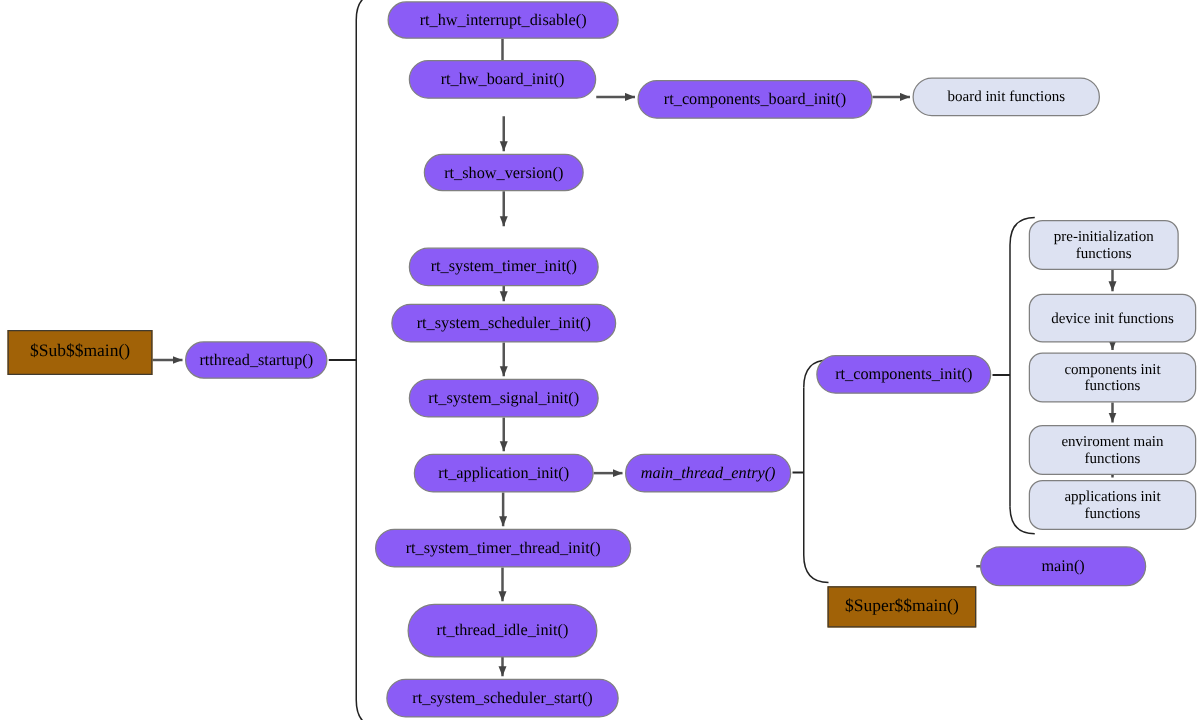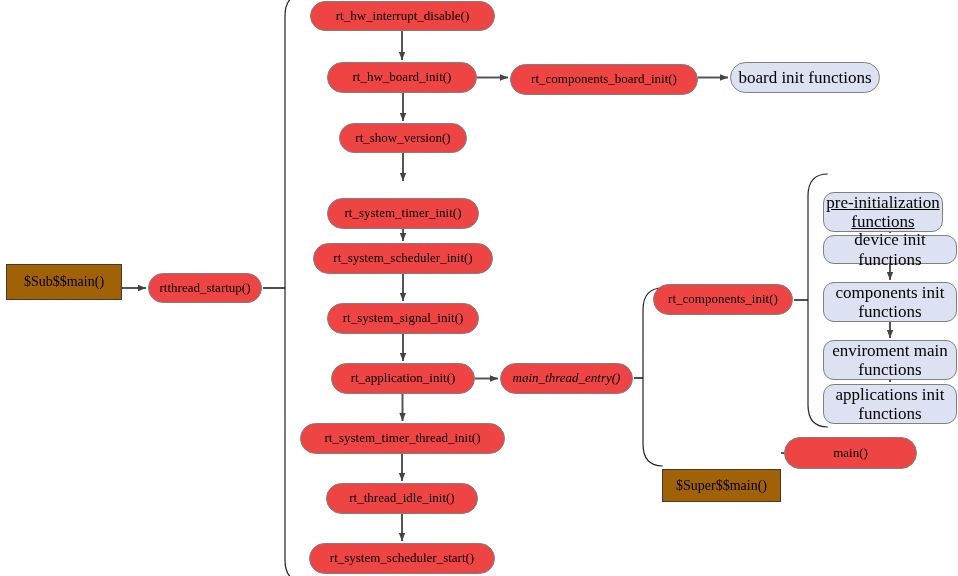--- a/index.html
+++ b/index.html
@@ -33,28 +33,28 @@
     justify-content: center;
     text-align: center;
     line-height: 1.12;
     color: #000000;
     z-index: 2;
     white-space: pre-line;
   }
   .node.pill {
     border: 1.4px solid #808080;
     border-radius: 999px;
-    background: #ef4444;
+    background: #8b5cf6;
     font-size: 13px;
   }
   .node.blue {
     border: 1.4px solid #808080;
     border-radius: 11px;
     background: #dde2f2;
-    font-size: 17px;
+    font-size: 12px;
   }
   .node.blue.round {
     border-radius: 999px;
   }
   .node.tan {
     border: 1.4px solid #403a2f;
     border-radius: 0;
     background: #a16207;
     font-size: 14px;
   }
@@ -107,36 +107,36 @@
           <path d="M808,196 Q808,174 827.8,174"></path>
           <path d="M808,405 Q808,427 827.8,427"></path>
           <path d="M794,300 L808,300" stroke-width="1.6"></path>
         </g>
       </g>
   </svg>
   <div id="node-layer">
       <div class="node tan" style="left: 6px; top: 264px; width: 116px; height: 36px;">$Sub$$main()</div>
       <div class="node pill" style="left: 148px; top: 273px; width: 114px; height: 30px;">rtthread_startup()</div>
       <div class="node pill" style="left: 310px; top: 1px; width: 185px; height: 30px;">rt_hw_interrupt_disable()</div>
-      <div class="node pill" style="left: 327px; top: 62px; width: 150px; height: 31px;">rt_hw_board_init()</div>
+      <div class="node pill" style="left: 327px; top: 48px; width: 150px; height: 31px;">rt_hw_board_init()</div>
       <div class="node pill" style="left: 510px; top: 64px; width: 188px; height: 31px;">rt_components_board_init()</div>
       <div class="node blue round" style="left: 730px; top: 62px; width: 150px; height: 31px;">board init functions</div>
       <div class="node pill" style="left: 339px; top: 123px; width: 128px; height: 30px;">rt_show_version()</div>
       <div class="node pill" style="left: 327px; top: 198px; width: 152px; height: 31px;">rt_system_timer_init()</div>
       <div class="node pill" style="left: 313px; top: 243px; width: 180px; height: 31px;">rt_system_scheduler_init()</div>
       <div class="node pill" style="left: 327px; top: 303px; width: 152px; height: 31px;">rt_system_signal_init()</div>
       <div class="node pill" style="left: 331px; top: 363px; width: 144px; height: 31px;">rt_application_init()</div>
       <div class="node pill" style="left: 500px; top: 363px; width: 133px; height: 31px; font-style: italic;">main_thread_entry()</div>
       <div class="node pill" style="left: 300px; top: 423px; width: 205px; height: 31px;">rt_system_timer_thread_init()</div>
-      <div class="node pill" style="left: 326px; top: 483px; width: 152px; height: 31px;">rt_thread_idle_init()</div>
+      <div class="node pill" style="left: 326px; top: 483px; width: 152px; height: 43px;">rt_thread_idle_init()</div>
       <div class="node pill" style="left: 309px; top: 543px; width: 186px; height: 31px;">rt_system_scheduler_start()</div>
       <div class="node pill" style="left: 653px; top: 284px; width: 140px; height: 31px;">rt_components_init()</div>
-      <div class="node blue" style="left: 823px; top: 192px; width: 120px; height: 40px; text-decoration: underline;">pre-initialization
+      <div class="node blue" style="left: 823px; top: 176px; width: 120px; height: 40px;">pre-initialization
 functions</div>
-      <div class="node blue" style="left: 823px; top: 235px; width: 134px; height: 29px;">device init functions</div>
+      <div class="node blue" style="left: 823px; top: 235px; width: 134px; height: 39px;">device init functions</div>
       <div class="node blue" style="left: 823px; top: 282px; width: 134px; height: 40px;">components init
 functions</div>
       <div class="node blue" style="left: 823px; top: 340px; width: 134px; height: 40px;">enviroment main
 functions</div>
       <div class="node blue" style="left: 823px; top: 384px; width: 134px; height: 40px; border-radius: 11px;">applications init
 functions</div>
       <div class="node tan" style="left: 662px; top: 437px; width: 119px; height: 33px; margin-top: 32px;">$Super$$main()</div>
       <div class="node pill" style="left: 784px; top: 437px; width: 133px; height: 32px;">main()</div>
     </div>
 </div>

